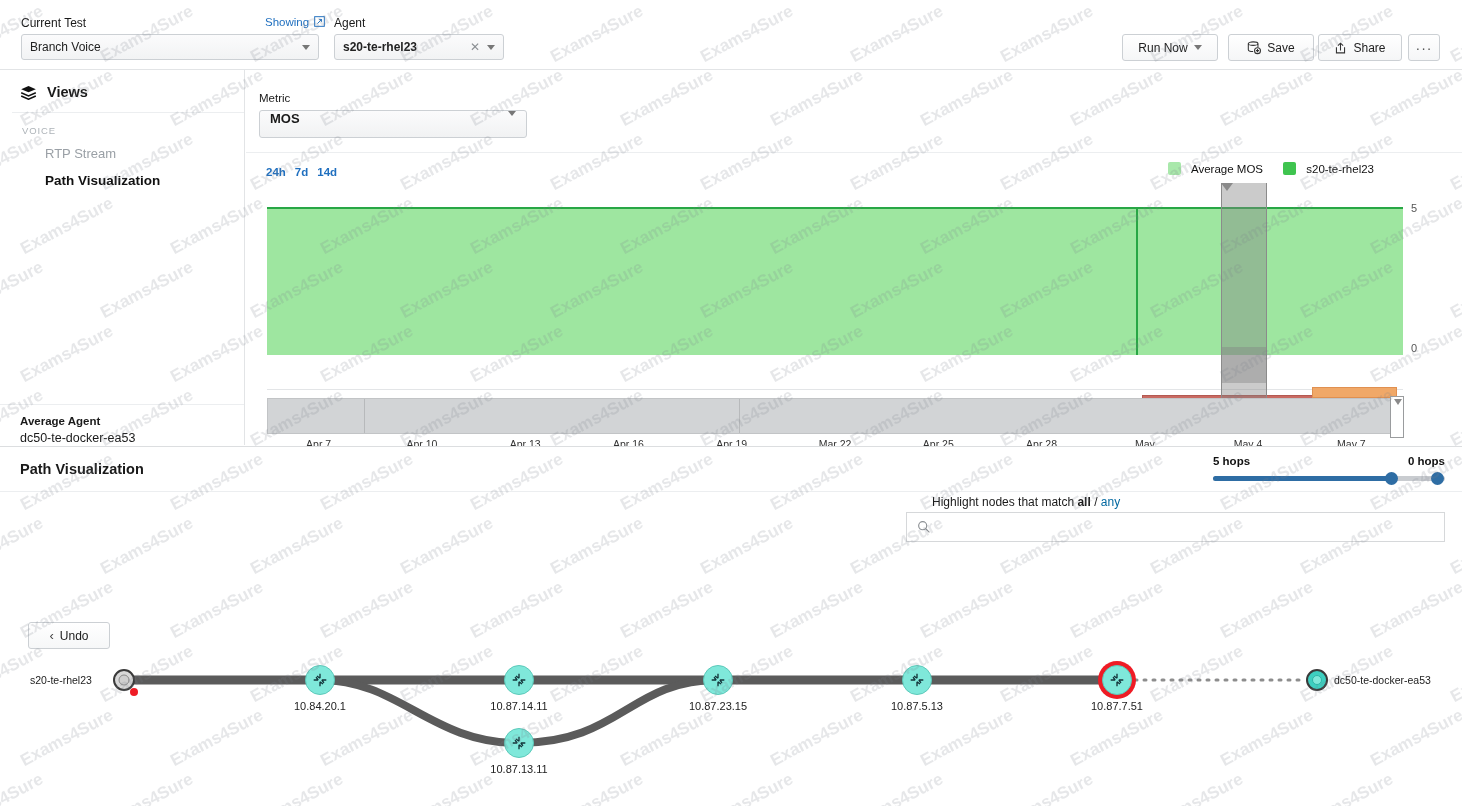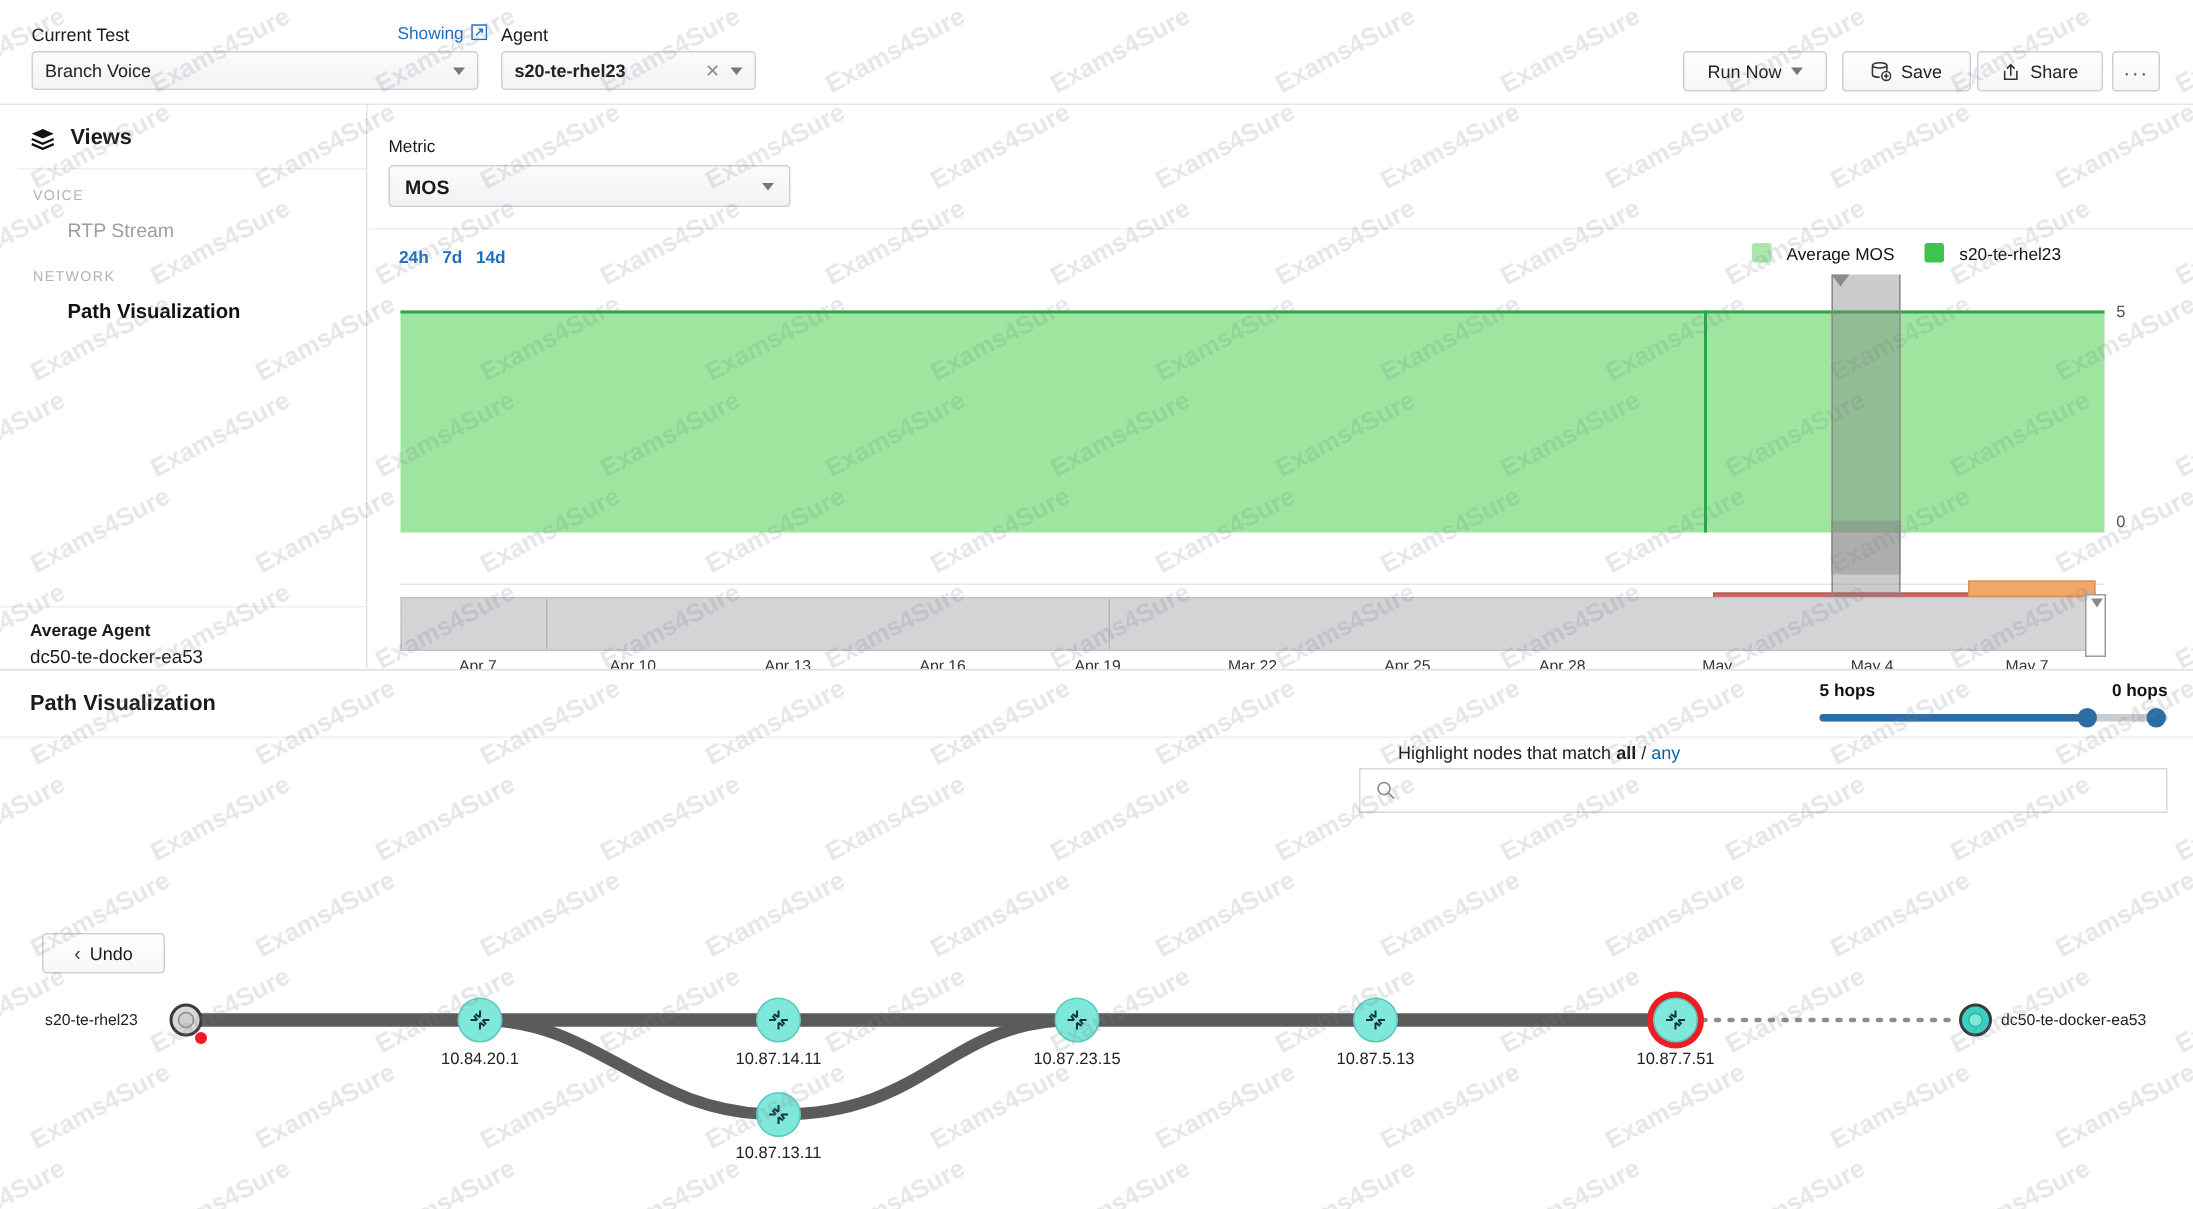--- a/index.html
+++ b/index.html
@@ -44,21 +44,21 @@
   .sb-item { padding:6px 0 6px 45px; font-size:13px; color:#9aa0a6; }
   .sb-item.active { color:#111; font-weight:700; font-size:13.5px; }
   .targetbox { position:absolute; left:0; bottom:0; width:244px;
                border-top:1px solid #eceef0; padding:10px 0 0 20px; }
   
   .chart-panel { position:absolute; left:246px; top:70px;
                  width:1216px; height:375px; background:#fff; }
   .metric-sel { position:absolute; left:13px; top:40px; width:268px; height:28px;
                 border:1px solid #ccd0d4; border-radius:3px;
                 background:linear-gradient(#fbfbfc,#f1f2f3);
-                display:flex;align-items:center;padding:0 10px;
+                display:flex;padding:0 10px;
                 font-weight:700;font-size:13px; }
   .metric-hr { position:absolute; left:0; top:82px; width:1216px;
                height:1px; background:#eceef0; }
   .ranges { position:absolute; left:20px; top:96px; display:flex; gap:9px;
             font-size:11.5px; font-weight:700; color:#1f6fbf; }
   .legend { position:absolute; right:88px; top:92px; display:flex; gap:20px;
             align-items:center; font-size:11.5px; color:#111; }
   .lg-sw { width:13px;height:13px;border-radius:2px;display:inline-block;
            margin-right:7px;vertical-align:-2px; }
   
@@ -200,21 +200,20 @@
       <path d="M1.2 8.2 9 11.6l7.8-3.4" fill="none" stroke="#111" stroke-width="1.6"></path>
       <path d="M1.2 11.8 9 15.2l7.8-3.4" fill="none" stroke="#111" stroke-width="1.6"></path>
     </svg>
     <span>Views</span>
   </div>
   <div class="sb-sep"></div>
 
   <div class="sb-group">VOICE</div>
   <div class="sb-item">RTP Stream</div>
 
-  <div class="sb-group">NETWORK</div>
   <div class="sb-item active">Path Visualization</div>
 
   <div class="targetbox">
     <div style="font-weight:700;font-size:11.5px">Average Agent</div>
     <div style="font-size:12.5px;margin-top:4px">dc50-te-docker-ea53</div>
   </div>
 </div>
 
 <div class="chart-panel">
   <div style="position:absolute;left:13px;top:22px;font-size:11.5px">Metric</div>

